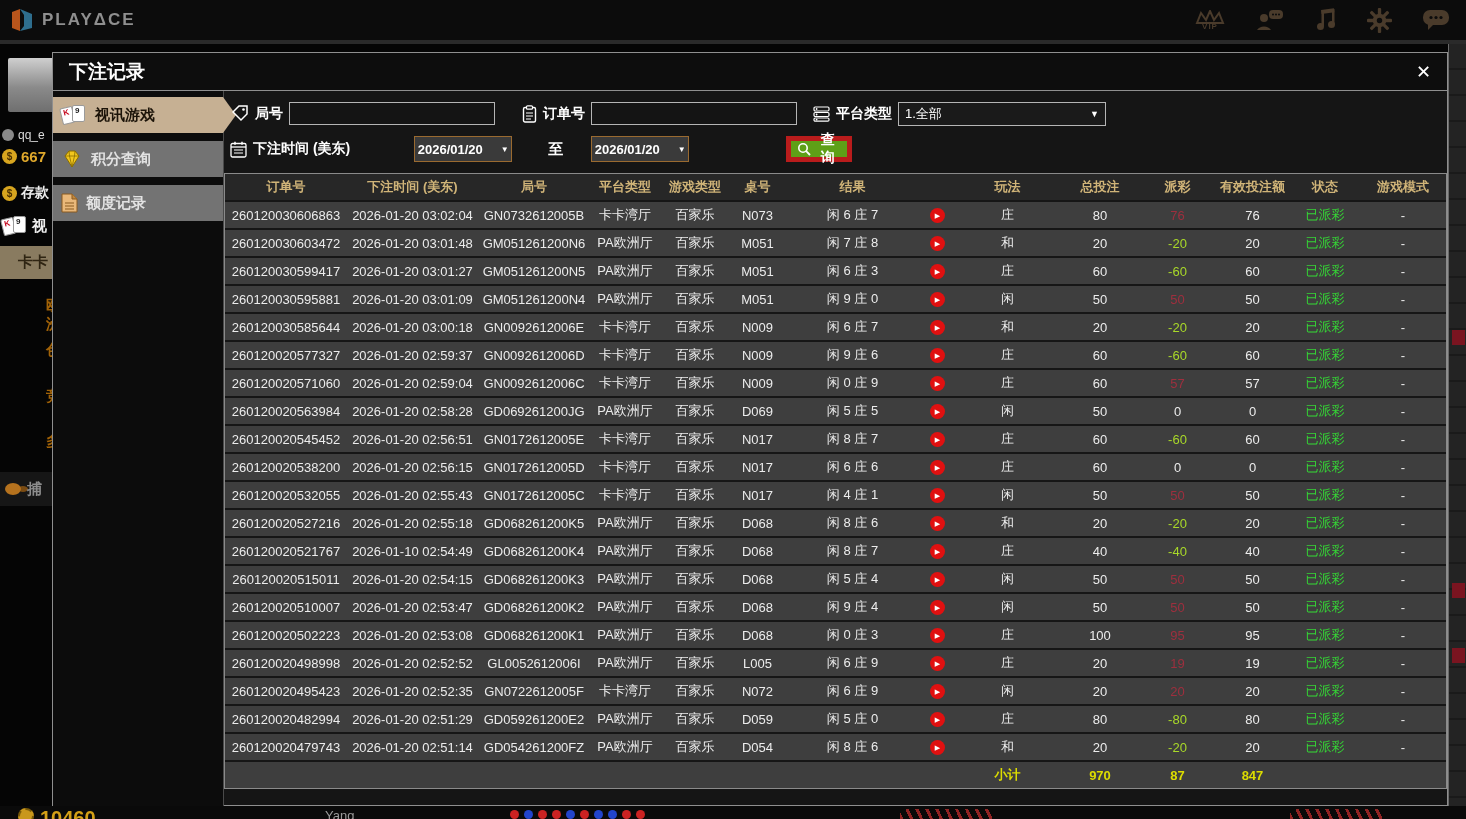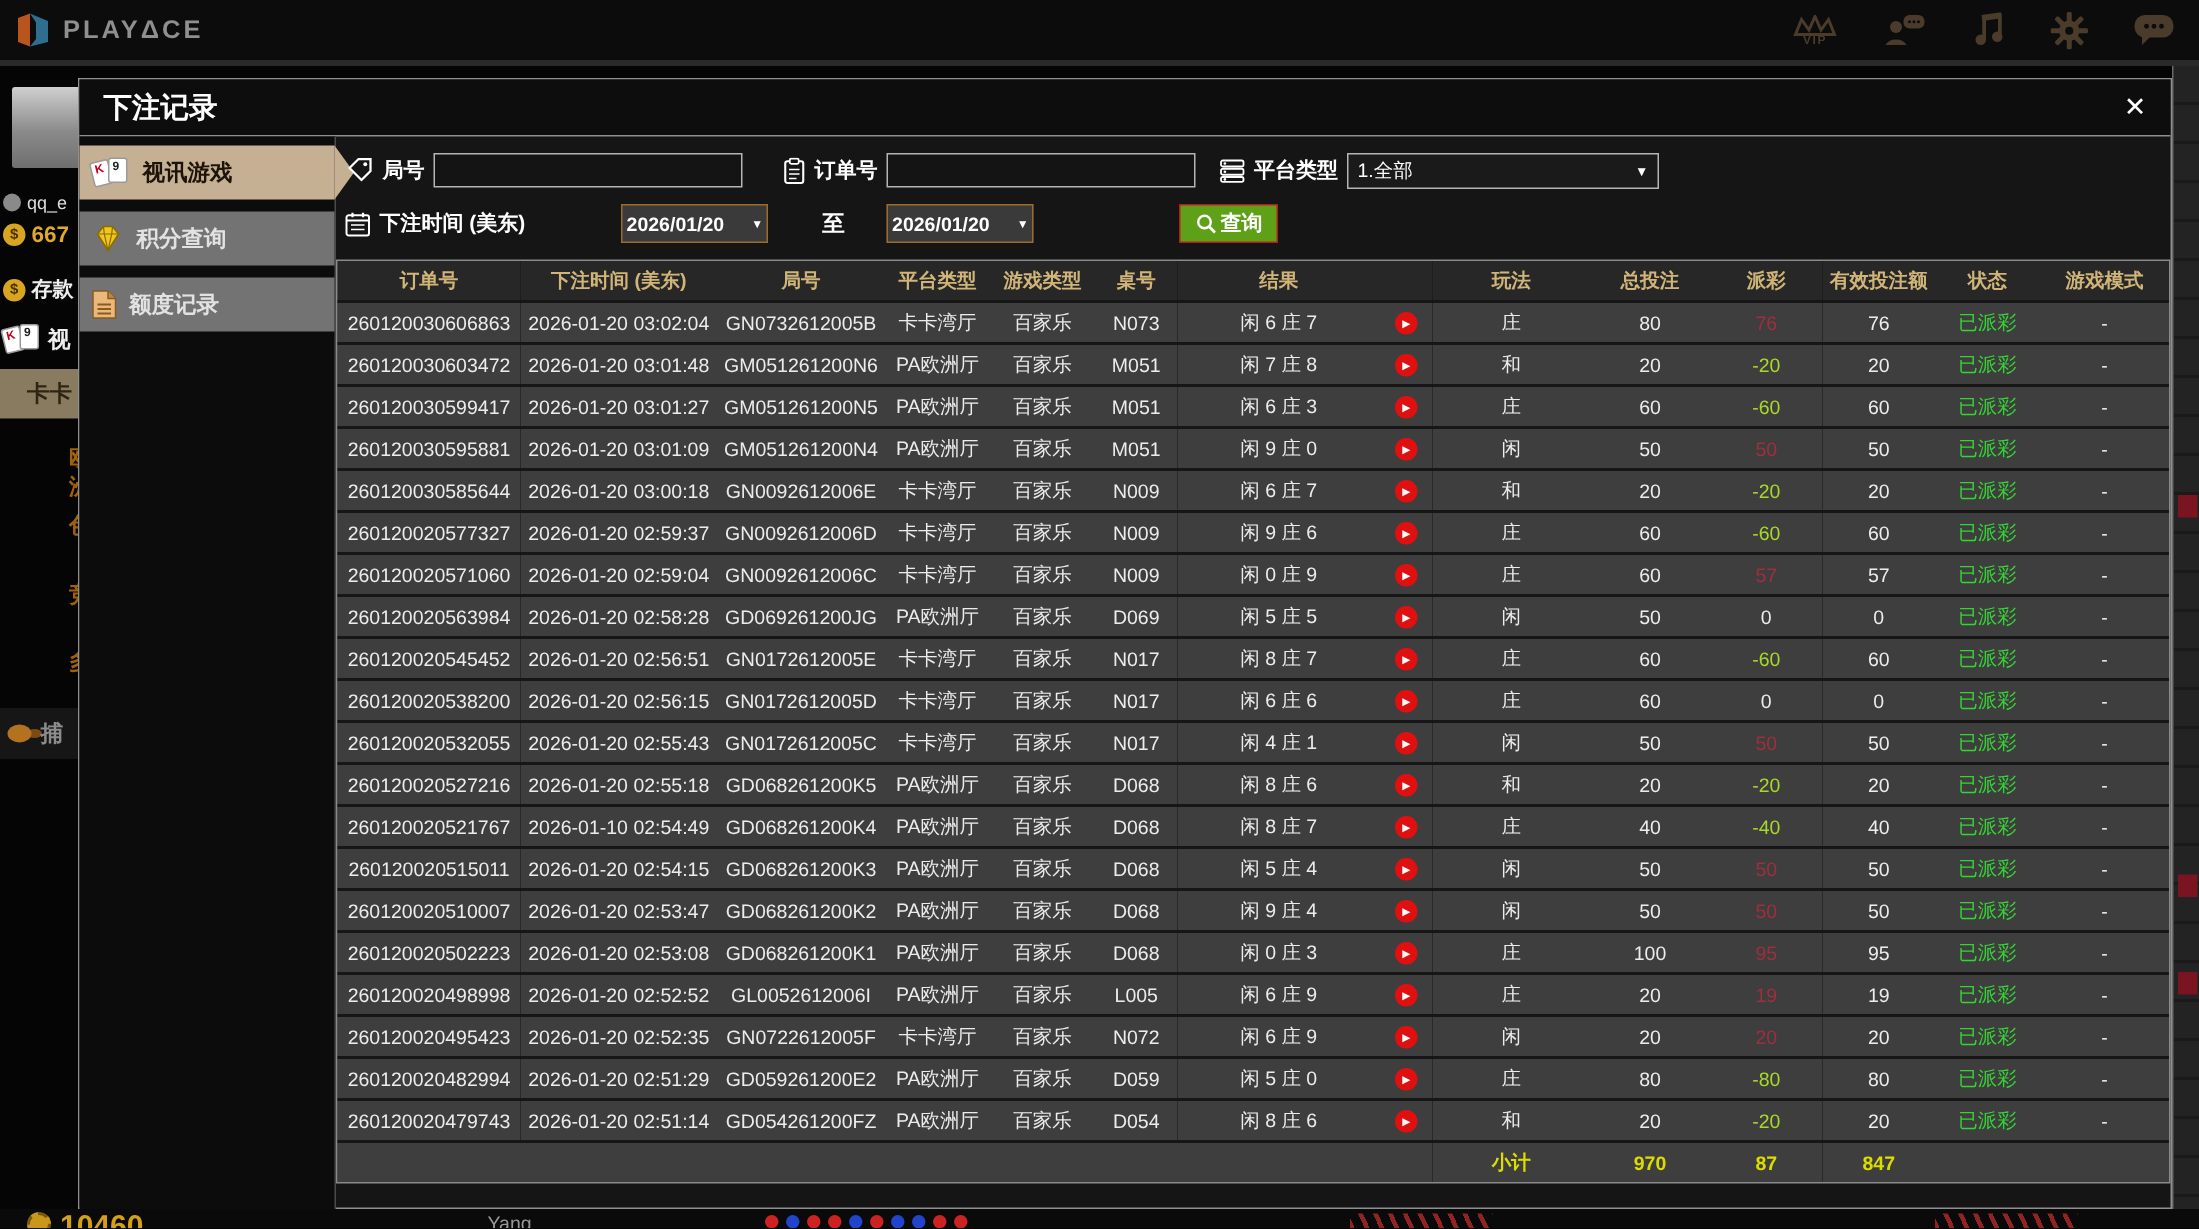--- a/index.html
+++ b/index.html
@@ -85,21 +85,21 @@
   .f-label{font-size:14px;font-weight:bold;color:#fff;white-space:nowrap;}
   .f-input{width:196px;height:21px;background:#141414;border:1px solid #b5b5b5;color:#fff;
            font-size:13px;padding:0 4px;outline:none;}
   .f-select{width:194px;height:22px;background:#1a1a1a;border:1px solid #b5b5b5;color:#fff;font-size:13px;
            display:flex;align-items:center;justify-content:space-between;padding:0 6px;cursor:pointer;}
   .sel-arrow{font-size:9px;color:#fff;}
   .datebox{width:96px;height:24px;background:#3a3a3a;border:1px solid #9a6a30;color:#fff;font-size:13px;
            font-weight:bold;display:flex;align-items:center;justify-content:center;gap:18px;cursor:pointer;}
   .datebox .sel-arrow{font-size:8px;}
   .to-label{font-size:15px;font-weight:bold;color:#fff;}
-  .search-btn{width:66px;height:26px;background:#5ea017;border:1px solid #b91c1c;color:#fff;font-size:14px;
+  .search-btn{width:66px;height:26px;background:#5ea017;border:5px solid #b91c1c;color:#fff;font-size:14px;
            font-weight:bold;display:flex;align-items:center;justify-content:center;gap:3px;cursor:pointer;}
 
   
   .table-wrap{margin-top:10px;width:1221px;border:1px solid #8a8a8a;box-sizing:content-box;}
   table{border-collapse:collapse;table-layout:fixed;width:1221px;}
   th{height:24px;background:#272727;color:#d0b478;font-size:13px;font-weight:bold;
      border-bottom:2px solid #161616;white-space:nowrap;overflow:hidden;}
   td{height:24px;background:#3e3e3e;color:#ececec;font-size:13px;text-align:center;
      border-bottom:2px solid #161616;white-space:nowrap;overflow:hidden;}
   tr.totals td{font-weight:bold;color:#dcdc00;}

